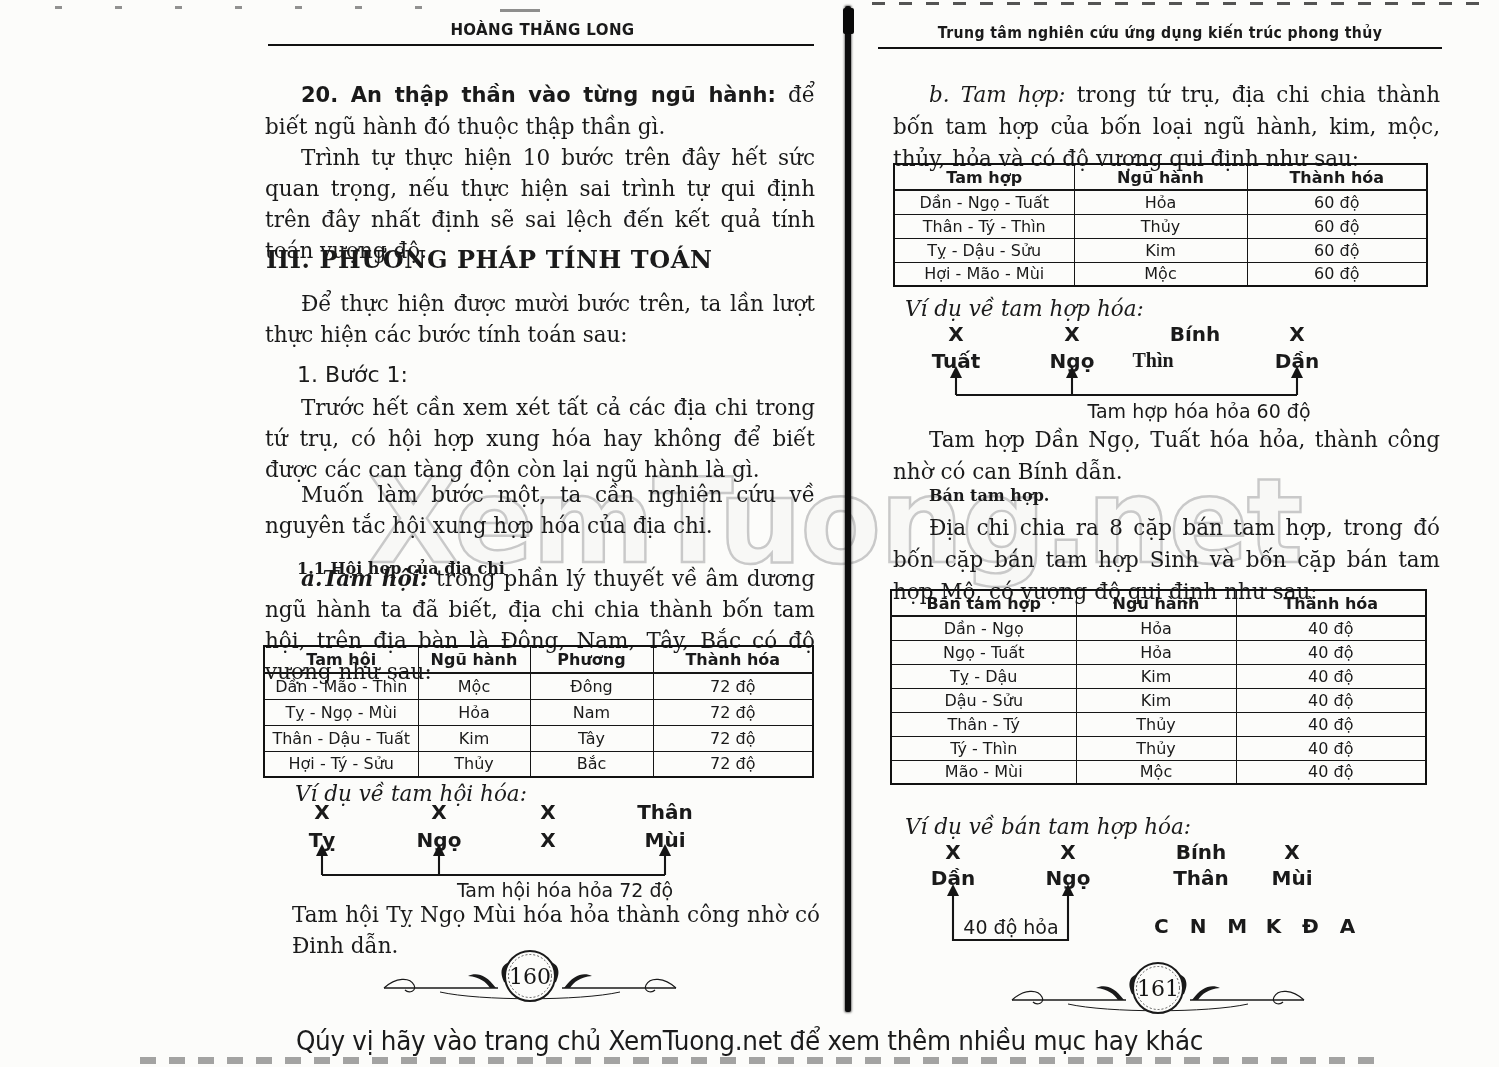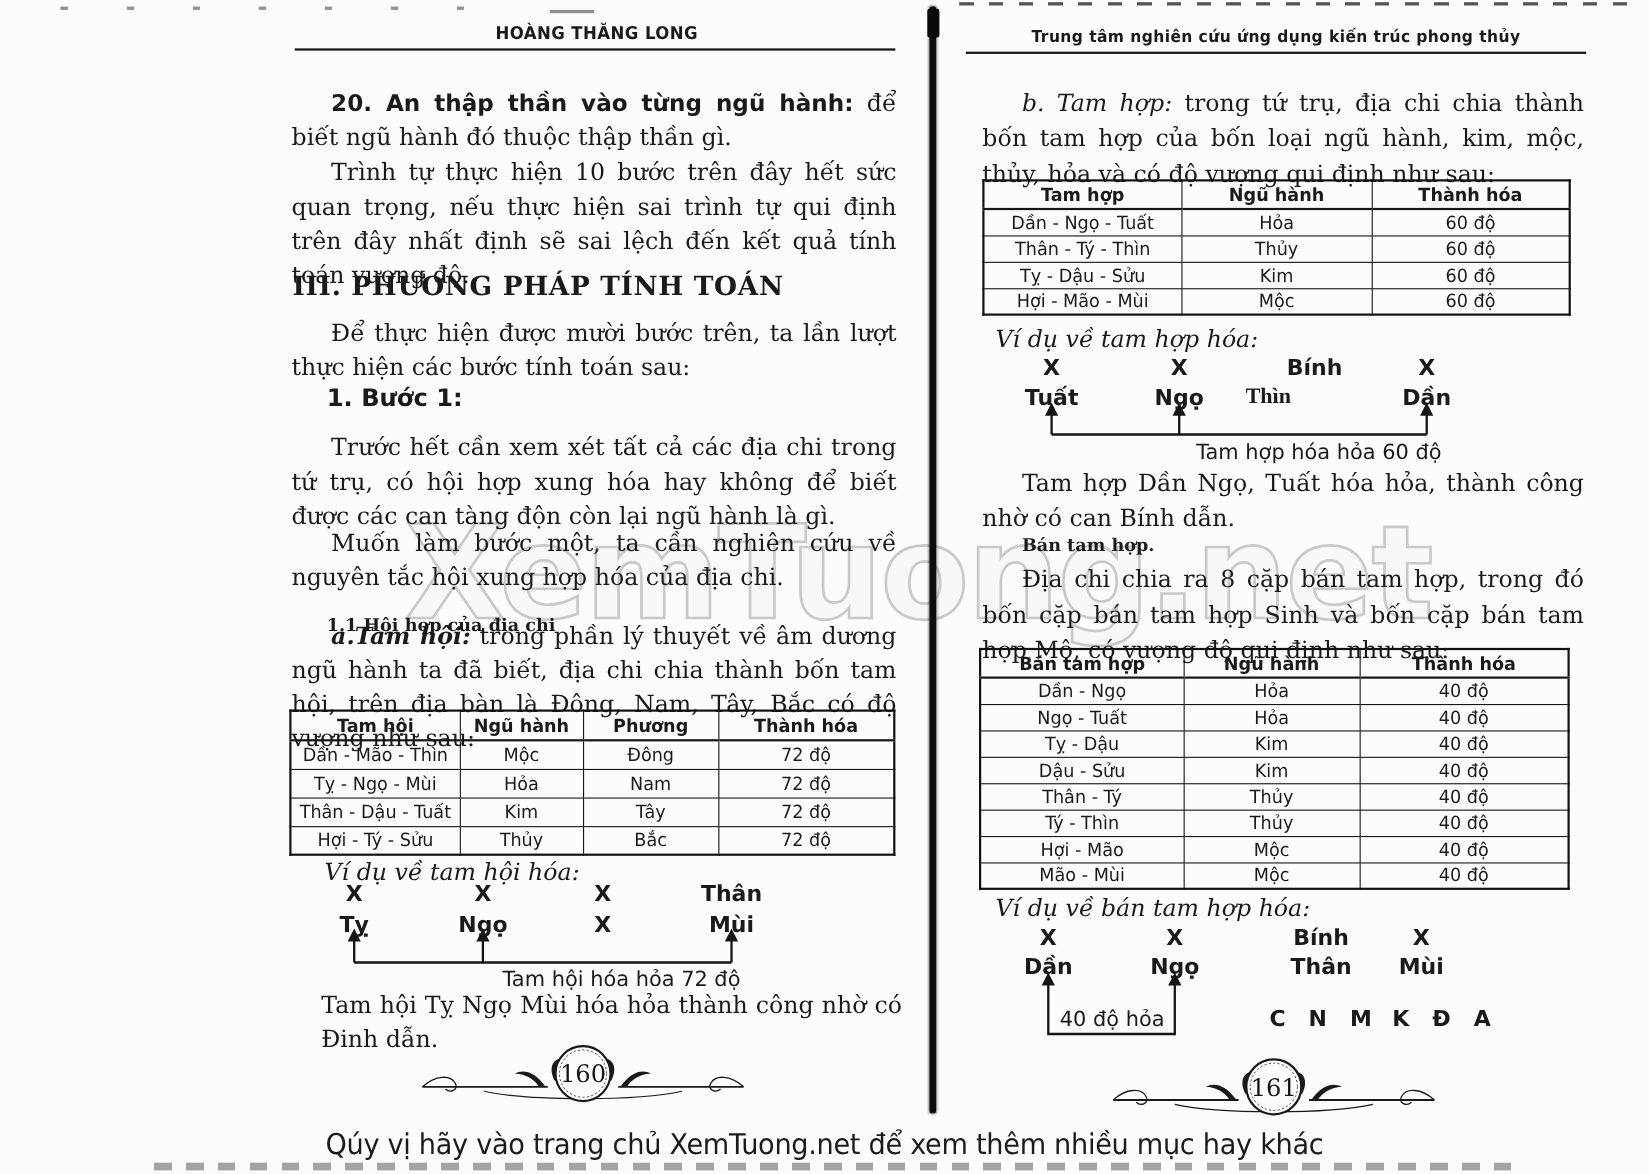--- a/index.html
+++ b/index.html
@@ -16,21 +16,21 @@
   }
   .head-rule{background:#111;height:2.4px;}
   
   .para{
     font-size:21.5px;line-height:31px;text-align:justify;text-justify:inter-word;
   }
   .para.rp{line-height:32px;}
   .indent{text-indent:36px;}
   .lead-sans{font-family:"DejaVu Sans", sans-serif;font-weight:bold;font-size:21px;}
   .h-serif-caps{font-size:24px;font-weight:bold;letter-spacing:.6px;}
-  .h-sans{font-family:"DejaVu Sans", sans-serif;font-weight:bold;font-size:22px;}
+  .h-sans{font-family:"DejaVu Sans", sans-serif;font-weight:normal;font-size:22px;margin-top:12px;}
   .h-serif{font-weight:bold;font-size:16px;}
   .caption{font-style:italic;font-size:21.5px;}
   
   table.book-table{border-collapse:collapse;table-layout:fixed;border:2.6px solid #111;}
   table.book-table th, table.book-table td{
     border:1.6px solid #161616;text-align:center;vertical-align:middle;
     font-family:"DejaVu Sans", sans-serif;font-size:16.5px;padding:0 2px;
     transform:scaleX(.97);
   }
   table.book-table th{font-weight:bold;border-bottom-width:2.2px;}
@@ -280,25 +280,20 @@
     <td>Thân - Tý</td>
     <td>Thủy</td>
     <td>40 độ</td>
   </tr>
   <tr>
     <td>Tý - Thìn</td>
     <td>Thủy</td>
     <td>40 độ</td>
   </tr>
   <tr>
-    <td>Hợi - Mão</td>
-    <td>Mộc</td>
-    <td>40 độ</td>
-  </tr>
-  <tr>
     <td>Mão - Mùi</td>
     <td>Mộc</td>
     <td>40 độ</td>
   </tr>
 </tbody>
   </table>
 
 <div class="abs caption" style="left:905px;top:814px;">Ví dụ về bán tam hợp hóa:</div>
 
 <span class="diag-item" style="left:953px;top:840px;">X</span>

